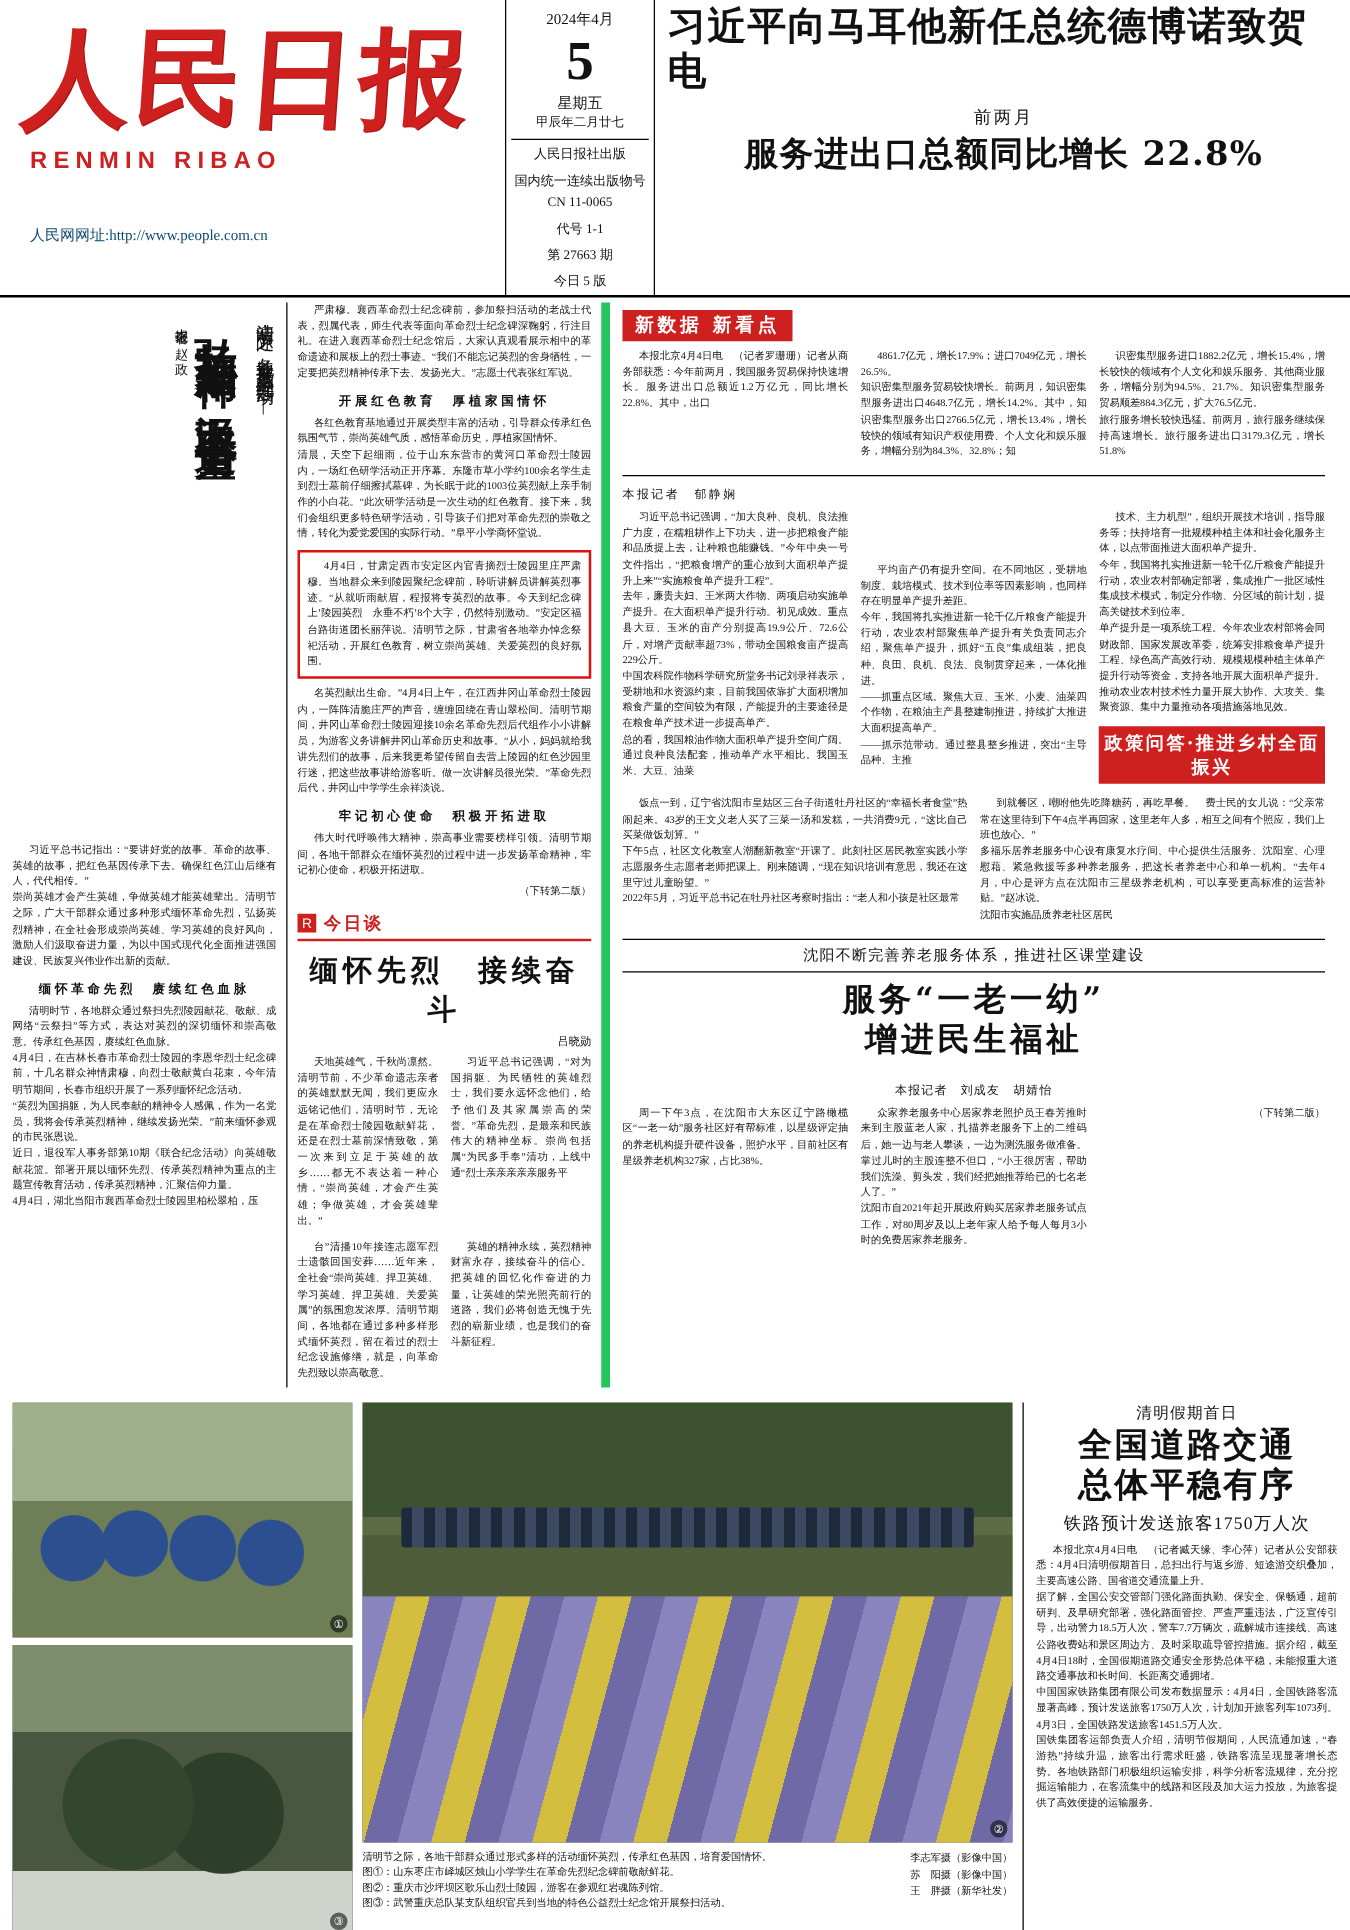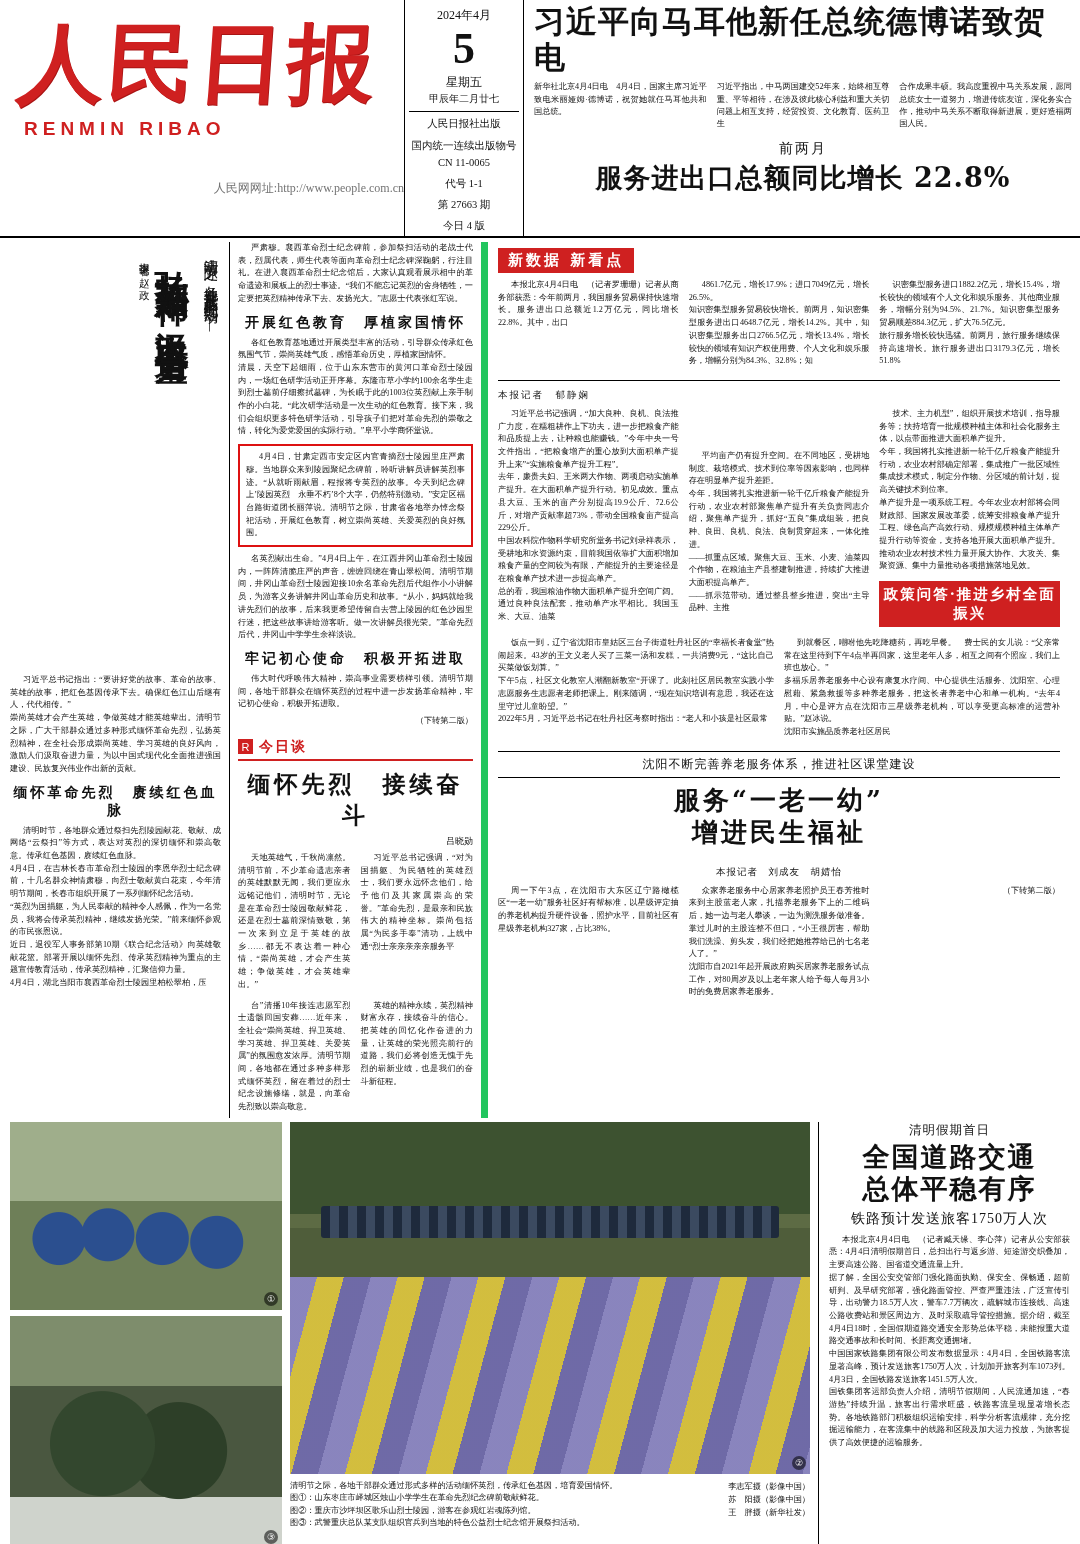--- a/index.html
+++ b/index.html
@@ -5,21 +5,21 @@
   html,body{margin:0;padding:0;background:#fff;}
   body{width:1080px;height:1544px;font-family:"Liberation Serif",serif;color:#111;overflow:hidden;}
   .page{position:relative;width:1080px;height:1544px;}
 
   
   .masthead{display:flex;height:236px;border-bottom:2px solid #000;}
   .mh-left{width:404px;position:relative;padding:6px 0 0 18px;box-sizing:border-box;}
   .mh-title{font-family:"DejaVu Serif",serif;font-weight:bold;font-size:86px;color:#cf2020;letter-spacing:4px;line-height:1.0;margin-top:14px;
             text-shadow:1px 1px 0 #a81414;transform:skewX(-4deg);}
   .mh-pinyin{font-family:"Liberation Sans",sans-serif;font-size:19px;color:#cf2020;letter-spacing:5px;margin-top:12px;margin-left:6px;font-weight:bold;}
-  .mh-url{font-size:12px;color:#737373;margin-top:40px;margin-left:6px;text-align:right;}
+  .mh-url{font-size:12px;color:#0c4a6e;margin-top:40px;margin-left:6px;}
   .mh-mid{width:120px;border-left:1px solid #000;border-right:1px solid #000;text-align:center;font-size:11px;line-height:1.55;padding:6px 4px;box-sizing:border-box;}
   .mh-date{font-size:12px;}
   .mh-day{font-size:44px;font-weight:bold;line-height:1;margin:2px 0 2px;}
   .mh-week{font-size:12px;}
   .mh-lunar{font-size:10px;margin-bottom:4px;}
   .mh-pub{font-size:10.5px;line-height:1.6;border-top:1px solid #000;margin-top:4px;padding-top:4px;}
   .mh-right{flex:1;padding:4px 8px 0 10px;box-sizing:border-box;}
   .hl-main{font-size:31px;font-weight:bold;letter-spacing:1px;line-height:1.15;font-family:"DejaVu Serif",serif;}
   .hl-cols{display:flex;gap:10px;margin-top:6px;font-size:8.2px;line-height:1.5;text-align:justify;}
   .hl-cols div{flex:1;}
@@ -33,21 +33,21 @@
   .c2{width:258px;padding:0 8px;border-right:7px solid #22c55e;}
   .c3{width:572px;padding-left:10px;}
 
   .lead-block{display:flex;justify-content:flex-end;height:430px;margin-top:2px;}
   .lead-sub{writing-mode:vertical-rl;font-size:14.5px;letter-spacing:2px;line-height:1.5;margin-left:6px;padding-top:4px;}
   .lead-main{writing-mode:vertical-rl;font-size:34px;font-weight:bold;letter-spacing:4px;font-family:"DejaVu Serif",serif;line-height:1.25;}
   .lead-by{writing-mode:vertical-rl;font-size:10.5px;letter-spacing:1px;margin-left:8px;padding-top:10px;}
 
   .ptext{font-size:8.2px;line-height:1.55;text-align:justify;margin:0 0 4px;}
   .ptext.ind{text-indent:1.6em;}
-  .sec-title{font-size:14px;font-weight:bold;letter-spacing:3px;text-align:center;margin:8px 0 5px;}
+  .sec-title{font-size:10px;font-weight:bold;letter-spacing:3px;text-align:center;margin:8px 0 5px;}
 
   .boxed{border:2px solid #d11;padding:5px 6px;margin:6px 0;}
 
   .talk-head{display:flex;align-items:center;gap:6px;border-bottom:2px solid #cf2020;padding-bottom:3px;margin:10px 0 6px;}
   .talk-badge{background:#cf2020;color:#fff;width:15px;height:15px;font-size:11px;display:flex;align-items:center;justify-content:center;font-family:"Liberation Sans",sans-serif;}
   .talk-label{color:#cf2020;font-size:14px;font-weight:bold;letter-spacing:2px;}
   .talk-title{text-align:center;font-size:23px;font-weight:bold;letter-spacing:4px;margin:8px 0 4px;font-family:"DejaVu Serif",serif;}
   .talk-by{text-align:right;font-size:9px;margin-bottom:4px;}
 
   .newdata{display:inline-block;background:#cf2020;color:#fff;font-size:15px;font-weight:bold;padding:3px 10px;letter-spacing:3px;margin:6px 0 6px;font-family:"DejaVu Serif",serif;}
@@ -89,30 +89,25 @@
     <div class="mh-mid">
       <div class="mh-date">2024年4月</div>
       <div class="mh-day">5</div>
       <div class="mh-week">星期五</div>
       <div class="mh-lunar">甲辰年二月廿七</div>
       <div class="mh-pub">人民日报社出版</div>
       <div class="mh-pub" style="border:0;white-space:pre-line;padding-top:2px;">国内统一连续出版物号
 CN 11-0065</div>
       <div class="mh-pub" style="border:0;padding-top:0;">代号 1-1</div>
       <div class="mh-pub" style="border:0;padding-top:0;">第 27663 期</div>
-      <div class="mh-pub" style="border:0;padding-top:0;">今日 4 版</div>
+      <div class="mh-pub" style="border:0;padding-top:0;">今日 5 版</div>
     </div>
 
     <div class="mh-right">
       <div class="hl-main">习近平向马耳他新任总统德博诺致贺电</div>
-      <div class="hl-cols">
-        <div>新华社北京4月4日电　4月4日，国家主席习近平致电米丽娅姆·德博诺，祝贺她就任马耳他共和国总统。</div>
-        <div>习近平指出，中马两国建交52年来，始终相互尊重、平等相待，在涉及彼此核心利益和重大关切问题上相互支持，经贸投资、文化教育、医药卫生</div>
-        <div>合作成果丰硕。我高度重视中马关系发展，愿同总统女士一道努力，增进传统友谊，深化务实合作，推动中马关系不断取得新进展，更好造福两国人民。</div>
-      </div>
       <div class="sub-kicker">前两月</div>
       <div class="sub-head">服务进出口总额同比增长 22.8%</div>
     </div>
   </div>
 
   <div class="body-wrap">
 
     <div class="col c1">
       <div class="lead-block">
         <div class="lead-by">本报记者　赵　政</div>

